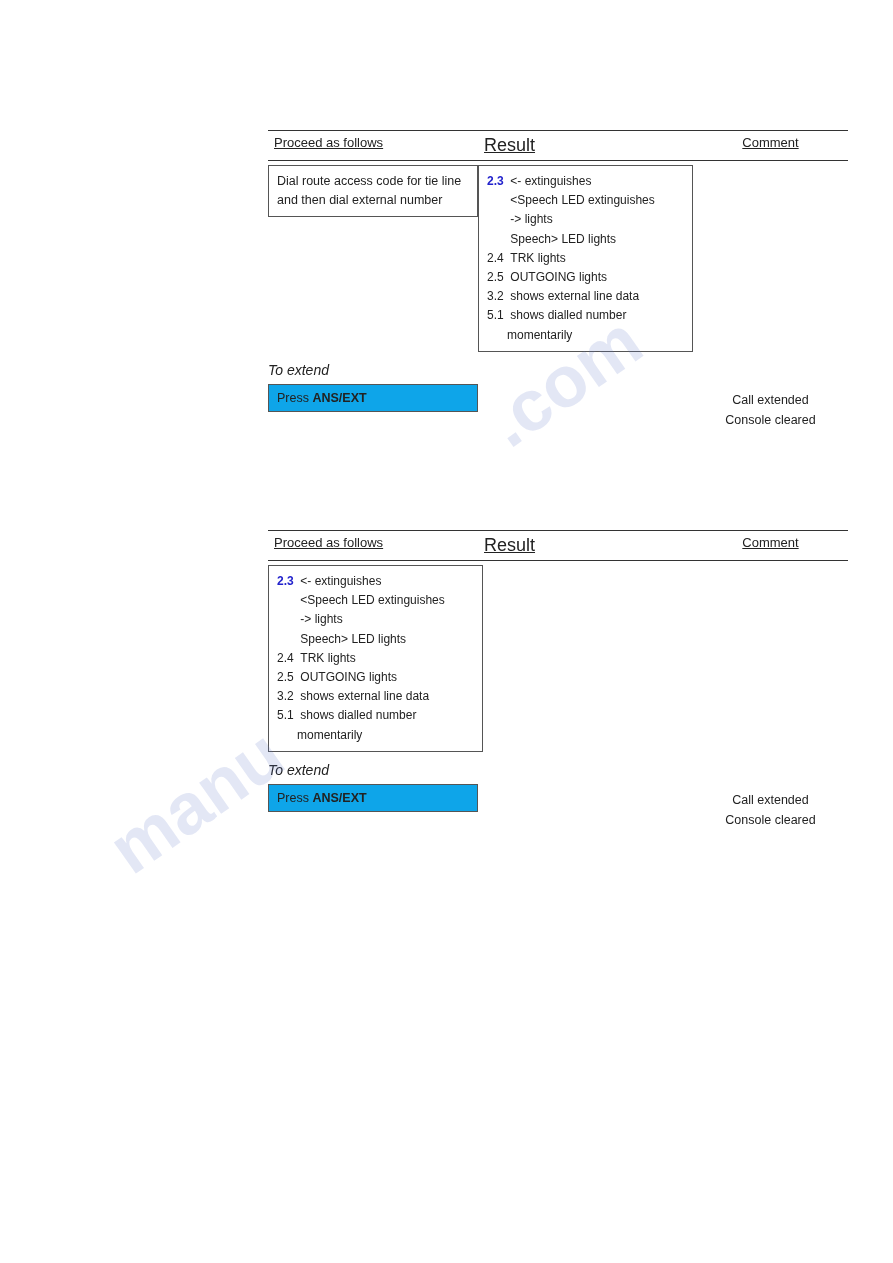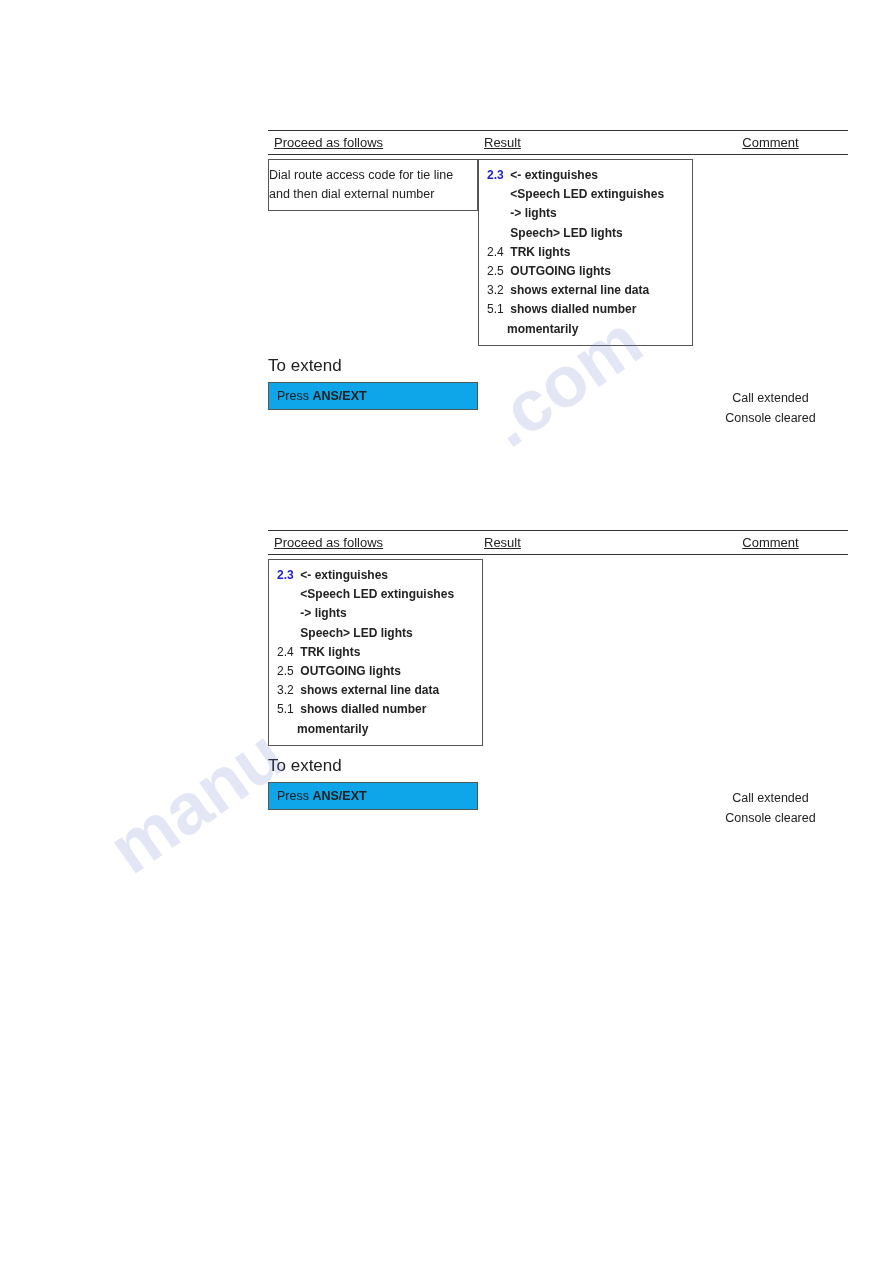--- a/index.html
+++ b/index.html
@@ -66,41 +66,41 @@
       width: 210px;
       min-width: 210px;
       padding: 4px 6px;
       font-size: 13px;
     }
 
     .col-result {
       width: 215px;
       min-width: 215px;
       padding: 4px 6px;
-      font-size: 13px;
+      font-size: 18px;
     }
 
     .col-comment {
       flex: 1;
       padding: 4px 6px;
       font-size: 13px;
       text-align: center;
     }
 
     .data-row {
       display: flex;
       align-items: flex-start;
       margin-top: 4px;
     }
 
     .proceed-box {
       width: 210px;
       min-width: 210px;
       border: 1px solid #555;
-      padding: 6px 0;
+      padding: 6px 8px;
       font-size: 12.5px;
       line-height: 1.5;
       background: #fff;
     }
 
     .result-box {
       width: 215px;
       min-width: 215px;
       border: 1px solid #555;
       padding: 6px 8px;
@@ -125,21 +125,22 @@
     .to-extend-row {
       display: flex;
       align-items: center;
       margin-top: 6px;
     }
 
     .to-extend-label {
       width: 210px;
       min-width: 210px;
       padding: 4px 0 4px 0;
-      font-size: 17px;
+      font-size: 14px;
+      font-style: italic;
     }
 
     .press-box-row {
       display: flex;
       align-items: flex-start;
       margin-top: 2px;
     }
 
     .press-box {
       width: 210px;
@@ -160,21 +161,20 @@
       font-size: 12px;
     }
 
     .result-line {
       display: flex;
       align-items: flex-start;
     }
 
     .result-text {
       flex: 1;
-      font-weight: bold;
     }
   </style>
 </head>
 <body>
 
 <div class="watermark watermark-1">.com</div>
 <div class="watermark watermark-2">manu</div>
 
 <div class="section section-1">
 

